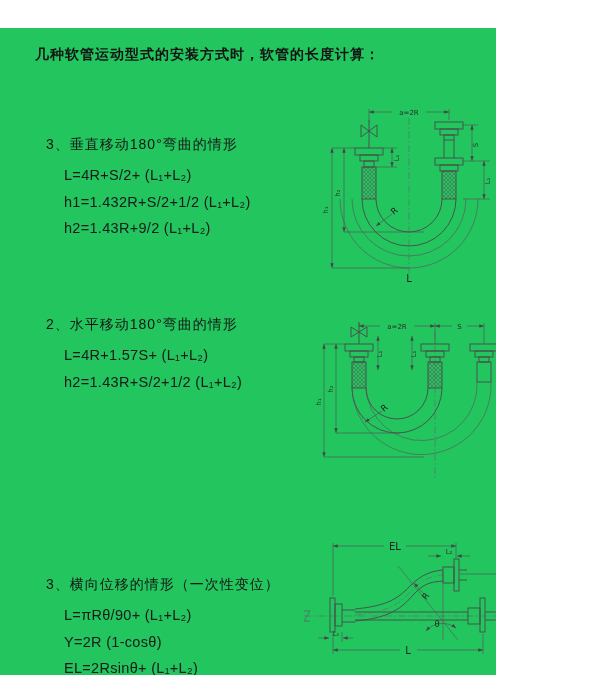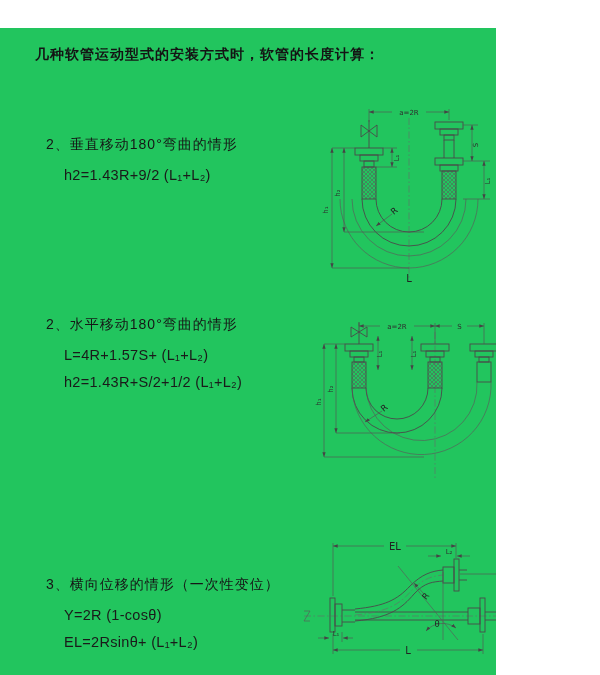--- a/index.html
+++ b/index.html
@@ -34,21 +34,23 @@
       </pattern>
       <marker id="ar" viewBox="0 0 10 10" refX="9" refY="5" markerWidth="8" markerHeight="8" orient="auto-start-reverse">
         <path d="M0,1.8 L9,5 L0,8.2 z" fill="#444"></path>
       </marker>
     </defs>
   </svg>
 
   <div class="doc-title">几种软管运动型式的安装方式时，软管的长度计算：</div>
 
   <div class="section" style="top:108px">
-    <div class="sec-heading">2、垂直移动180°弯曲的情形</div>
+    <div class="sec-heading">3、垂直移动180°弯曲的情形</div>
+    <div class="formula">L=4R+S/2+ (L₁+L₂)</div>
+    <div class="formula">h1=1.432R+S/2+1/2 (L₁+L₂)</div>
     <div class="formula">h2=1.43R+9/2 (L₁+L₂)</div>
   </div>
 
   <div class="diagram" style="left:312px;top:72px">
     <svg width="278" height="185" viewBox="0 0 278 185">
 
       <line class="cl" x1="97" y1="18" x2="97" y2="178"></line>
 
       <g>
         <line class="ln" x1="57" y1="20" x2="57" y2="48"></line>
@@ -209,20 +211,21 @@
 
       <g>
         <line class="dim" x1="70" y1="97" x2="53" y2="108" marker-end="url(#ar)"></line>
         <text class="dl-mid" x="74" y="96" transform="rotate(-40 74 96)" text-anchor="middle">R</text>
       </g>
     </svg>
   </div>
 
   <div class="section" style="top:548px">
     <div class="sec-heading">3、横向位移的情形（一次性变位）</div>
+    <div class="formula">L=πRθ/90+ (L₁+L₂)</div>
     <div class="formula">Y=2R (1-cosθ)</div>
     <div class="formula">EL=2Rsinθ+ (L₁+L₂)</div>
   </div>
 
   <div class="diagram" style="left:300px;top:506px">
     <svg width="298" height="138" viewBox="0 0 298 138">
 
       <line class="cl" x1="4" y1="82" x2="294" y2="82"></line>
       <polyline class="thin" points="4,77 10,77 4,87 10,87"></polyline>
 

